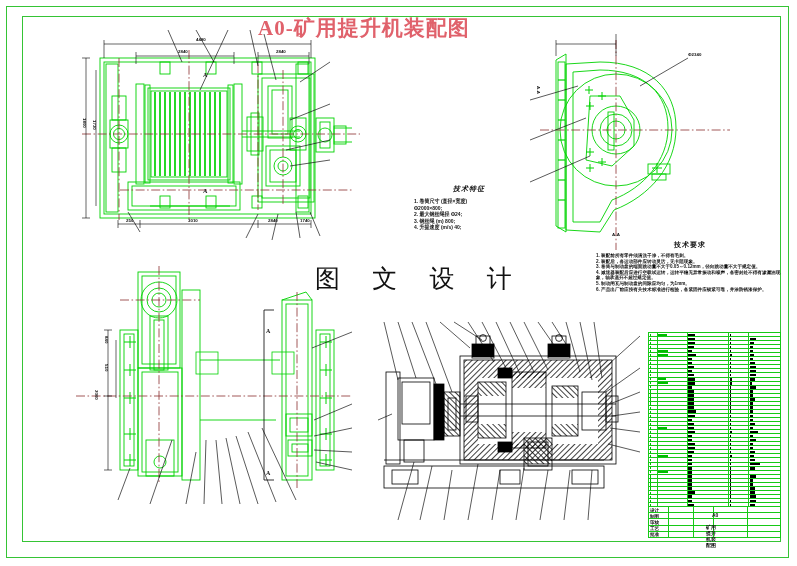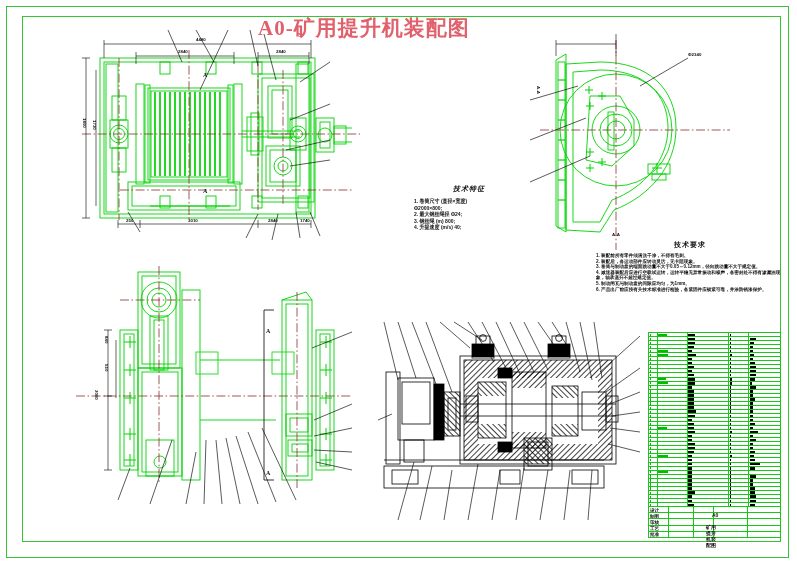--- a/index.html
+++ b/index.html
@@ -460,20 +460,21 @@
     </g>
 
     <g stroke="#000" stroke-width="0.8" fill="none">
       <line x1="264" y1="310" x2="264" y2="480"></line>
       <line x1="264" y1="310" x2="274" y2="310"></line>
       <line x1="264" y1="480" x2="274" y2="480"></line>
     </g>
   </svg>
 
   <div class="sheet-title">A0-矿用提升机装配图</div>
+  <div class="watermark">图 文 设 计</div>
 
   <div class="specs">
     <div class="hd">技术特征</div>
     <div class="ln">1. 卷筒尺寸 (直径×宽度)</div>
     <div class="ln">   Φ2000×800;</div>
     <div class="ln">2. 最大钢丝绳径  Φ24;</div>
     <div class="ln">3. 钢丝绳 (m)  800;</div>
     <div class="ln">4. 升提速度 (m/s)  40;</div>
   </div>
 

